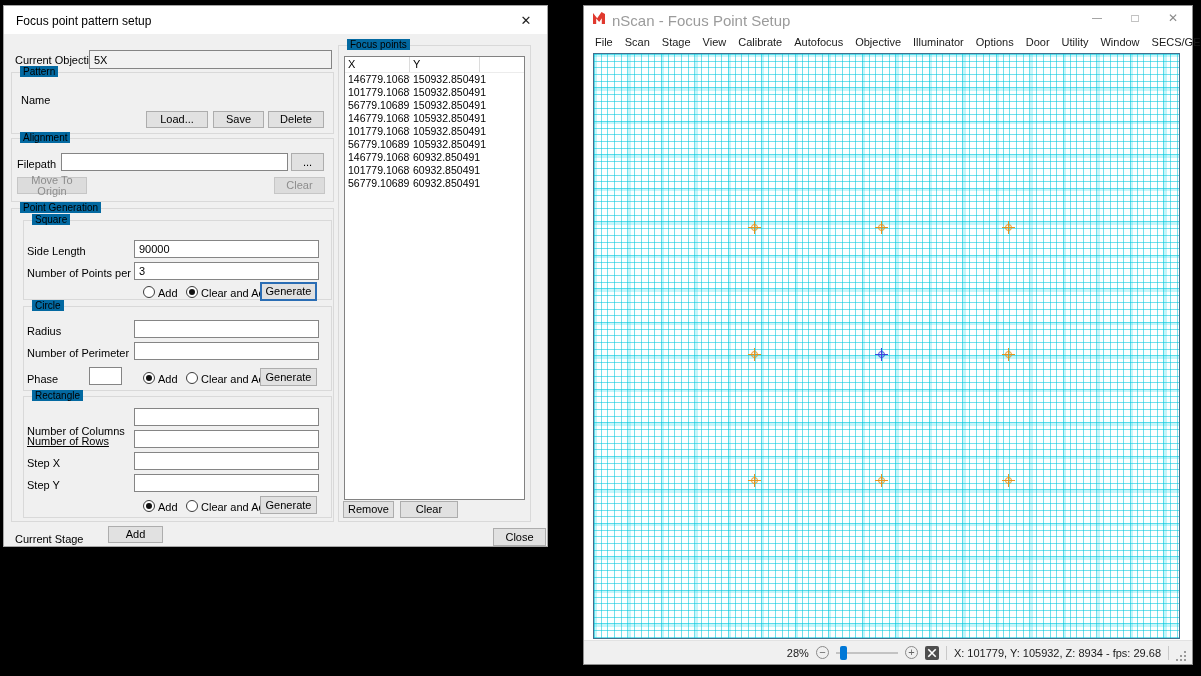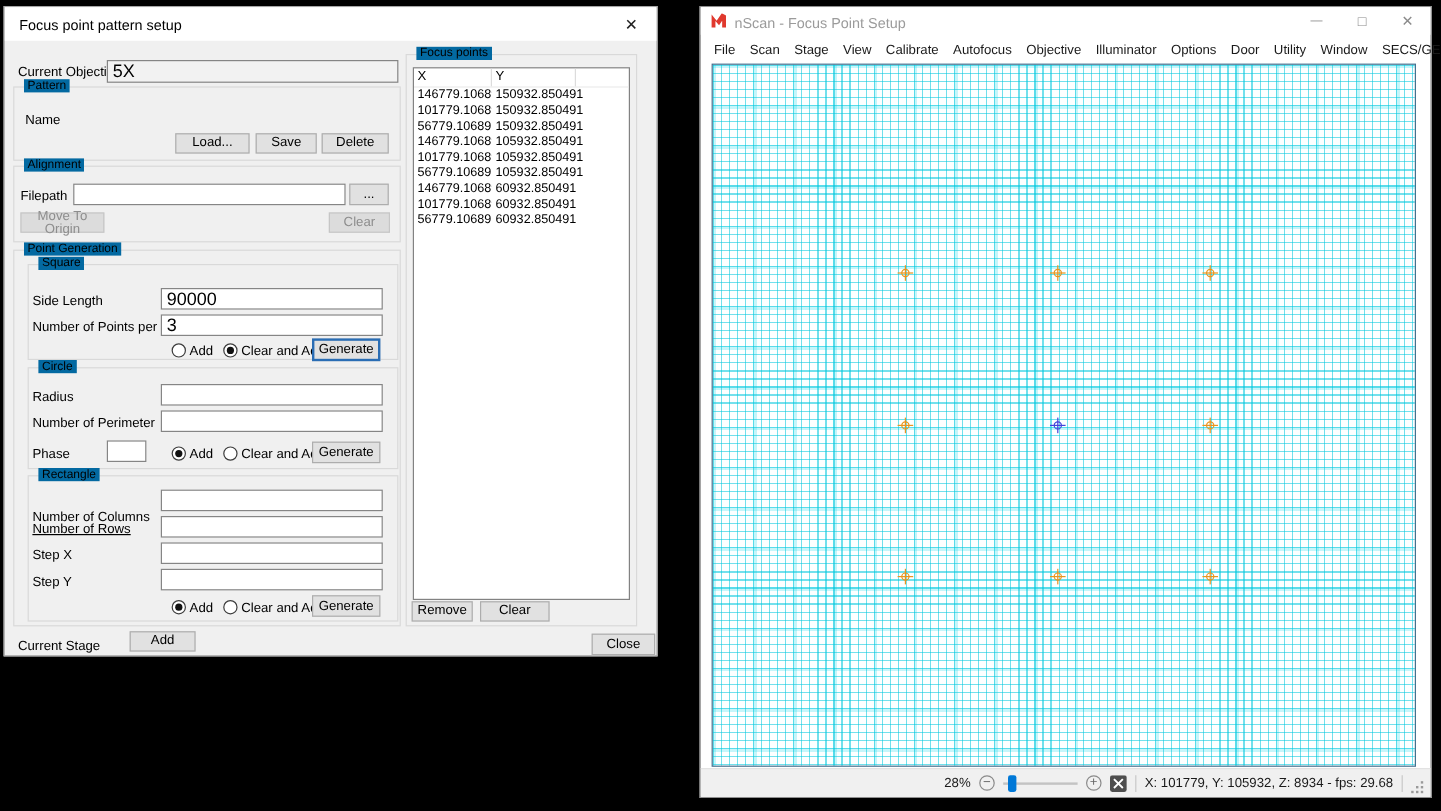--- a/index.html
+++ b/index.html
@@ -1,21 +1,21 @@
 <!DOCTYPE html>
 <html style="--grid-line: rgba(0,199,221,0.55); --grid-band: rgba(0,212,232,0.22); --marker-orange: #e8951f; --marker-blue: #4343db; --accent: #0078d7;"><head>
 <meta charset="utf-8">
 <style>
   * { margin:0; padding:0; box-sizing:border-box; }
   html,body { width:1201px; height:676px; background:#000; overflow:hidden;
               font-family:"Liberation Sans", sans-serif; }
 
   
   .lbl { position:absolute; font-size:11px; color:#000; white-space:nowrap; line-height:12px; }
-  .tb  { position:absolute; border:1px solid #858585; background:#fff; font-size:15px;
+  .tb  { position:absolute; border:1px solid #858585; background:#fff; font-size:11px;
          padding:0 4px; font-family:inherit; color:#000; }
   .btn { position:absolute; background:#e1e1e1; border:1px solid #adadad; font-size:11px;
          color:#000; display:flex; align-items:center; justify-content:center;
          font-family:inherit; line-height:1; }
   .btn.disabled { background:#dcdcdc; border-color:#c6c6c6; color:#8d8d8d; }
   .btn.default-focus { border:2px solid #2a6db4; }
   .group { position:absolute; border:1px solid #d9d9d9; }
   .group > .group-label { position:absolute; top:-7px; left:8px; background:#0369a1;
          padding:0 3px; font-size:10px; color:#000; white-space:nowrap; }
   .radio { position:absolute; width:12px; height:12px; border:1px solid #3c3c3c;
@@ -39,21 +39,21 @@
   .fp-header .hc0 { width:65px; } .fp-header .hc1 { width:70px; } .fp-header .hfill { flex:1; border:none; }
   .fp-row { display:flex; height:13px; font-size:10.5px; color:#000; }
   .fp-cell { white-space:nowrap; overflow:hidden; }
   .fp-cell.c0 { width:65px; padding-left:3px; } .fp-cell.c1 { padding-left:3px; }
 
   
   .app { position:absolute; left:583px; top:5px; width:610px; height:660px;
          background:#fff; border:1px solid #8f8f8f; }
   .app-titlebar { position:absolute; left:0; top:0; width:100%; height:23px; background:#fff; }
   .app-logo { position:absolute; left:8px; top:5px; }
-  .app-title { position:absolute; left:28px; top:6px; font-size:12px; color:#9b9b9b; white-space:nowrap;text-align:right; }
+  .app-title { position:absolute; left:28px; top:6px; font-size:15px; color:#9b9b9b; white-space:nowrap;text-align:right; }
   .win-controls { position:absolute; right:0; top:0; height:23px; display:flex; }
   .win-btn { width:38px; height:23px; display:flex; align-items:center; justify-content:center;
              color:#8b8b8b; font-size:10px; }
   .menubar { position:absolute; left:5px; top:26px; right:0; height:19px; display:flex; align-items:center; }
   .menu-item { padding:0 6px; font-size:11px; color:#1a1a1a; white-space:nowrap; }
 
   .stage { position:absolute; left:9px; top:47px; width:587px; height:586px;
            border:1px solid #44708e; background-color:#fdffff;
            background-image:
              repeating-linear-gradient(to right,  var(--grid-line) 0px, var(--grid-line) 1px, transparent 1px, transparent 6.7px),

